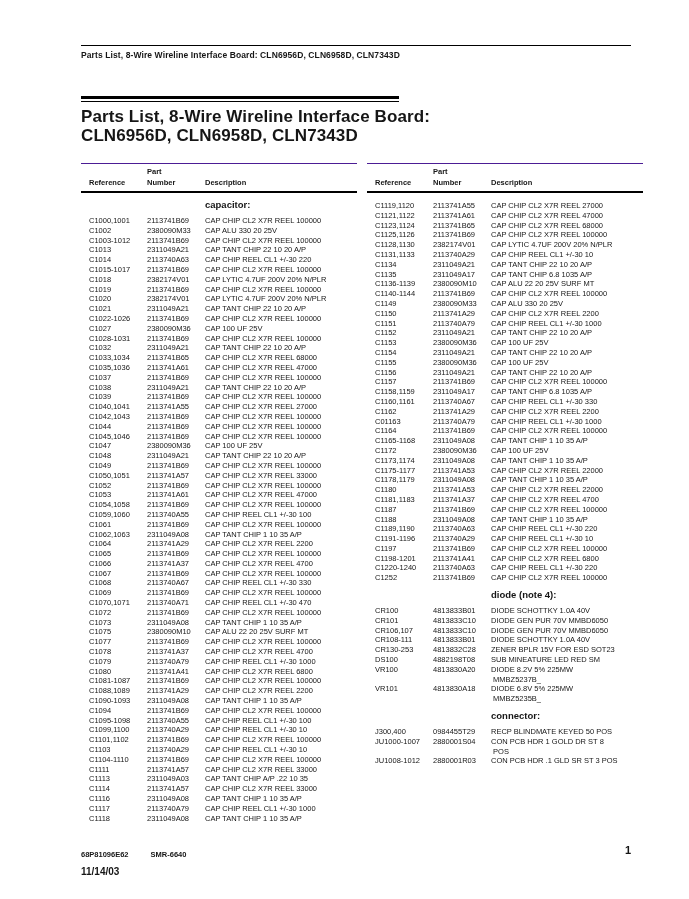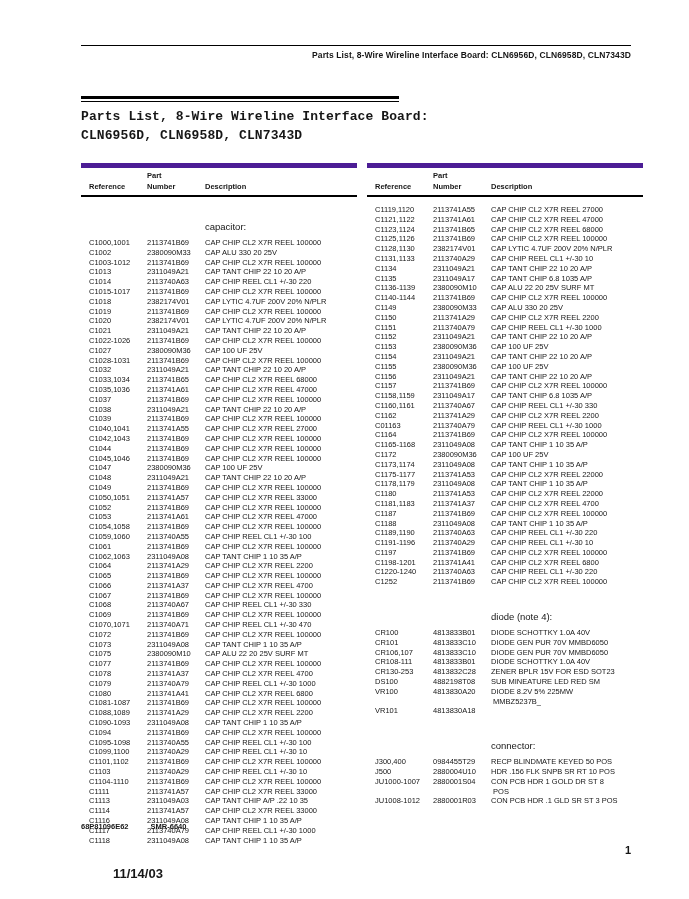--- a/index.html
+++ b/index.html
@@ -3,54 +3,54 @@
 <meta charset="utf-8">
 <style>
   html,body{margin:0;padding:0;background:#e8e8e8;}
   .page{
     position:relative;width:689px;height:899px;background:#ffffff;
     font-family:"Liberation Sans","DejaVu Sans",sans-serif;color:#161616;
     overflow:hidden;margin:0 auto;
   }
   .top-rule{position:absolute;left:81px;top:45px;width:550px;height:1px;background:#000;}
   .running-header{
-    position:absolute;left:81px;top:50px;width:550px;text-align:right;
+    position:absolute;left:81px;top:50px;width:550px;
     font-size:8.5px;font-weight:bold;letter-spacing:0.1px;
   }
   .title-rule{
     position:absolute;left:81px;top:96px;width:318px;height:6px;
     border-top:3.5px solid #000;border-bottom:1px solid #000;box-sizing:border-box;
   }
   .doc-title{
     position:absolute;left:81px;top:107px;width:420px;
-    font-size:13px;font-weight:bold;line-height:19px;letter-spacing:0.1px;font-family:Liberation Mono, monospace;
+    font-size:17px;font-weight:bold;line-height:19px;letter-spacing:0.1px;
   }
   .col{position:absolute;top:163px;width:276px;}
   .col.left{left:81px;}
   .col.right{left:367px;}
   .col-header{
-    border-top:5px solid #4c1d95;border-bottom:2px solid #000;
+    border-top:1px solid #4c1d95;border-bottom:2px solid #000;
     padding:2px 0 3px 8px;
     display:grid;grid-template-columns:58px 58px 1fr;
     font-size:7.5px;font-weight:bold;line-height:11px;
   }
   .h-cell{white-space:nowrap;}
   .first-gap{height:8px;}
   .section-heading{
-    margin:24px 0 6px 124px;font-size:9.5px;font-weight:normal;
+    margin:6px 0 6px 124px;font-size:9.5px;font-weight:bold;
   }
   .row{
     display:grid;grid-template-columns:58px 58px 1fr;
     padding-left:8px;font-size:7.5px;line-height:9.8px;
   }
   .cell{white-space:nowrap;}
   .cell.c2{white-space:pre-wrap;}
-  .footer{position:absolute;left:81px;top:822px;font-size:7.5px;font-weight:bold;}
+  .footer{position:absolute;left:81px;top:850px;font-size:7.5px;font-weight:bold;}
   .footer .pub{margin-left:22px;}
-  .footer-date{position:absolute;left:81px;top:866px;font-size:13px;font-weight:bold;margin-left:32px;}
+  .footer-date{position:absolute;left:81px;top:866px;font-size:10px;font-weight:bold;}
   .page-number{
     position:absolute;left:81px;top:844px;width:550px;text-align:right;
     font-size:11px;font-weight:bold;
   }
 </style>
 </head>
 <body>
 
 <div class="page">
 
@@ -626,31 +626,28 @@
         </div>
         <div class="row">
           <span class="cell c0">VR100</span>
           <span class="cell c1">4813830A20</span>
           <span class="cell c2">DIODE 8.2V 5% 225MW
  MMBZ5237B_</span>
         </div>
         <div class="row">
           <span class="cell c0">VR101</span>
           <span class="cell c1">4813830A18</span>
+          <span class="cell c2">DIODE 6.8V 5% 225MW
+ MMBZ5235B_</span>
         </div>
         <div class="section-heading">connector:</div>
         <div class="row">
           <span class="cell c0">J300,400</span>
           <span class="cell c1">0984455T29</span>
           <span class="cell c2">RECP BLINDMATE KEYED 50 POS</span>
-        </div>
-        <div class="row">
-          <span class="cell c0">J500</span>
-          <span class="cell c1">2880004U10</span>
-          <span class="cell c2">HDR .156 FLK SNPB SR RT 10 POS</span>
         </div>
         <div class="row">
           <span class="cell c0">JU1000-1007</span>
           <span class="cell c1">2880001S04</span>
           <span class="cell c2">CON PCB HDR 1 GOLD DR ST 8
  POS</span>
         </div>
         <div class="row">
           <span class="cell c0">JU1008-1012</span>
           <span class="cell c1">2880001R03</span>

